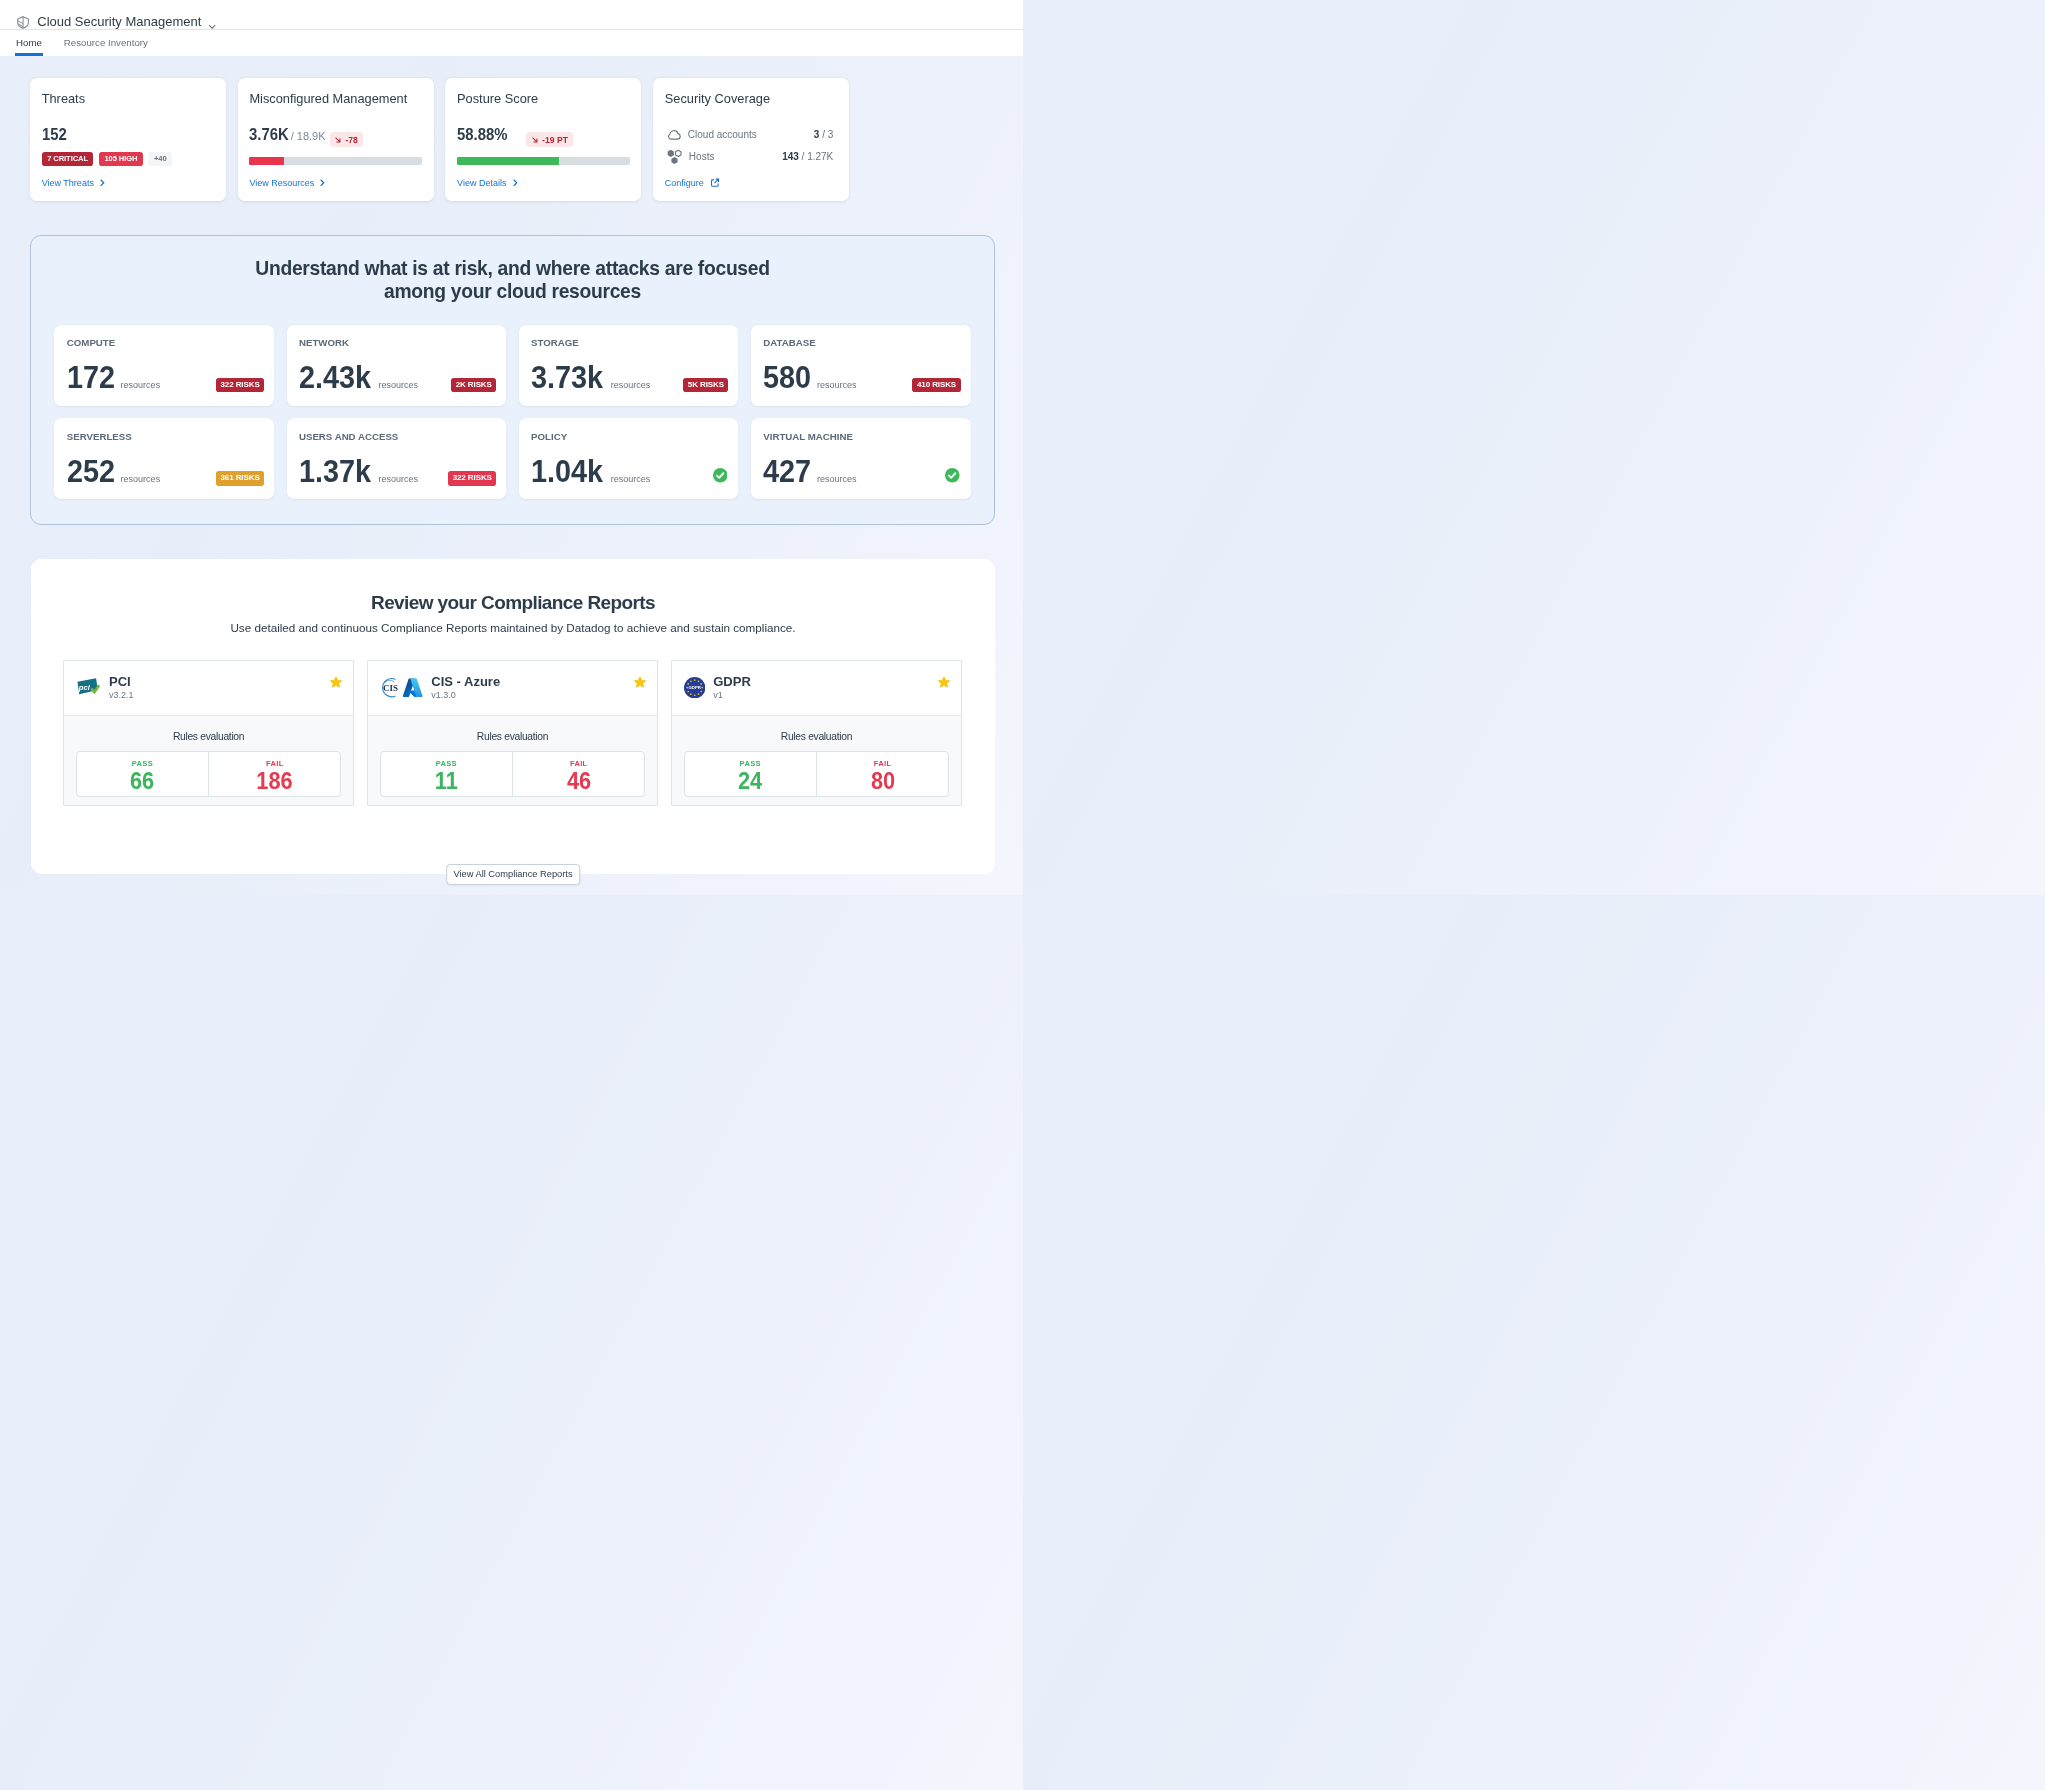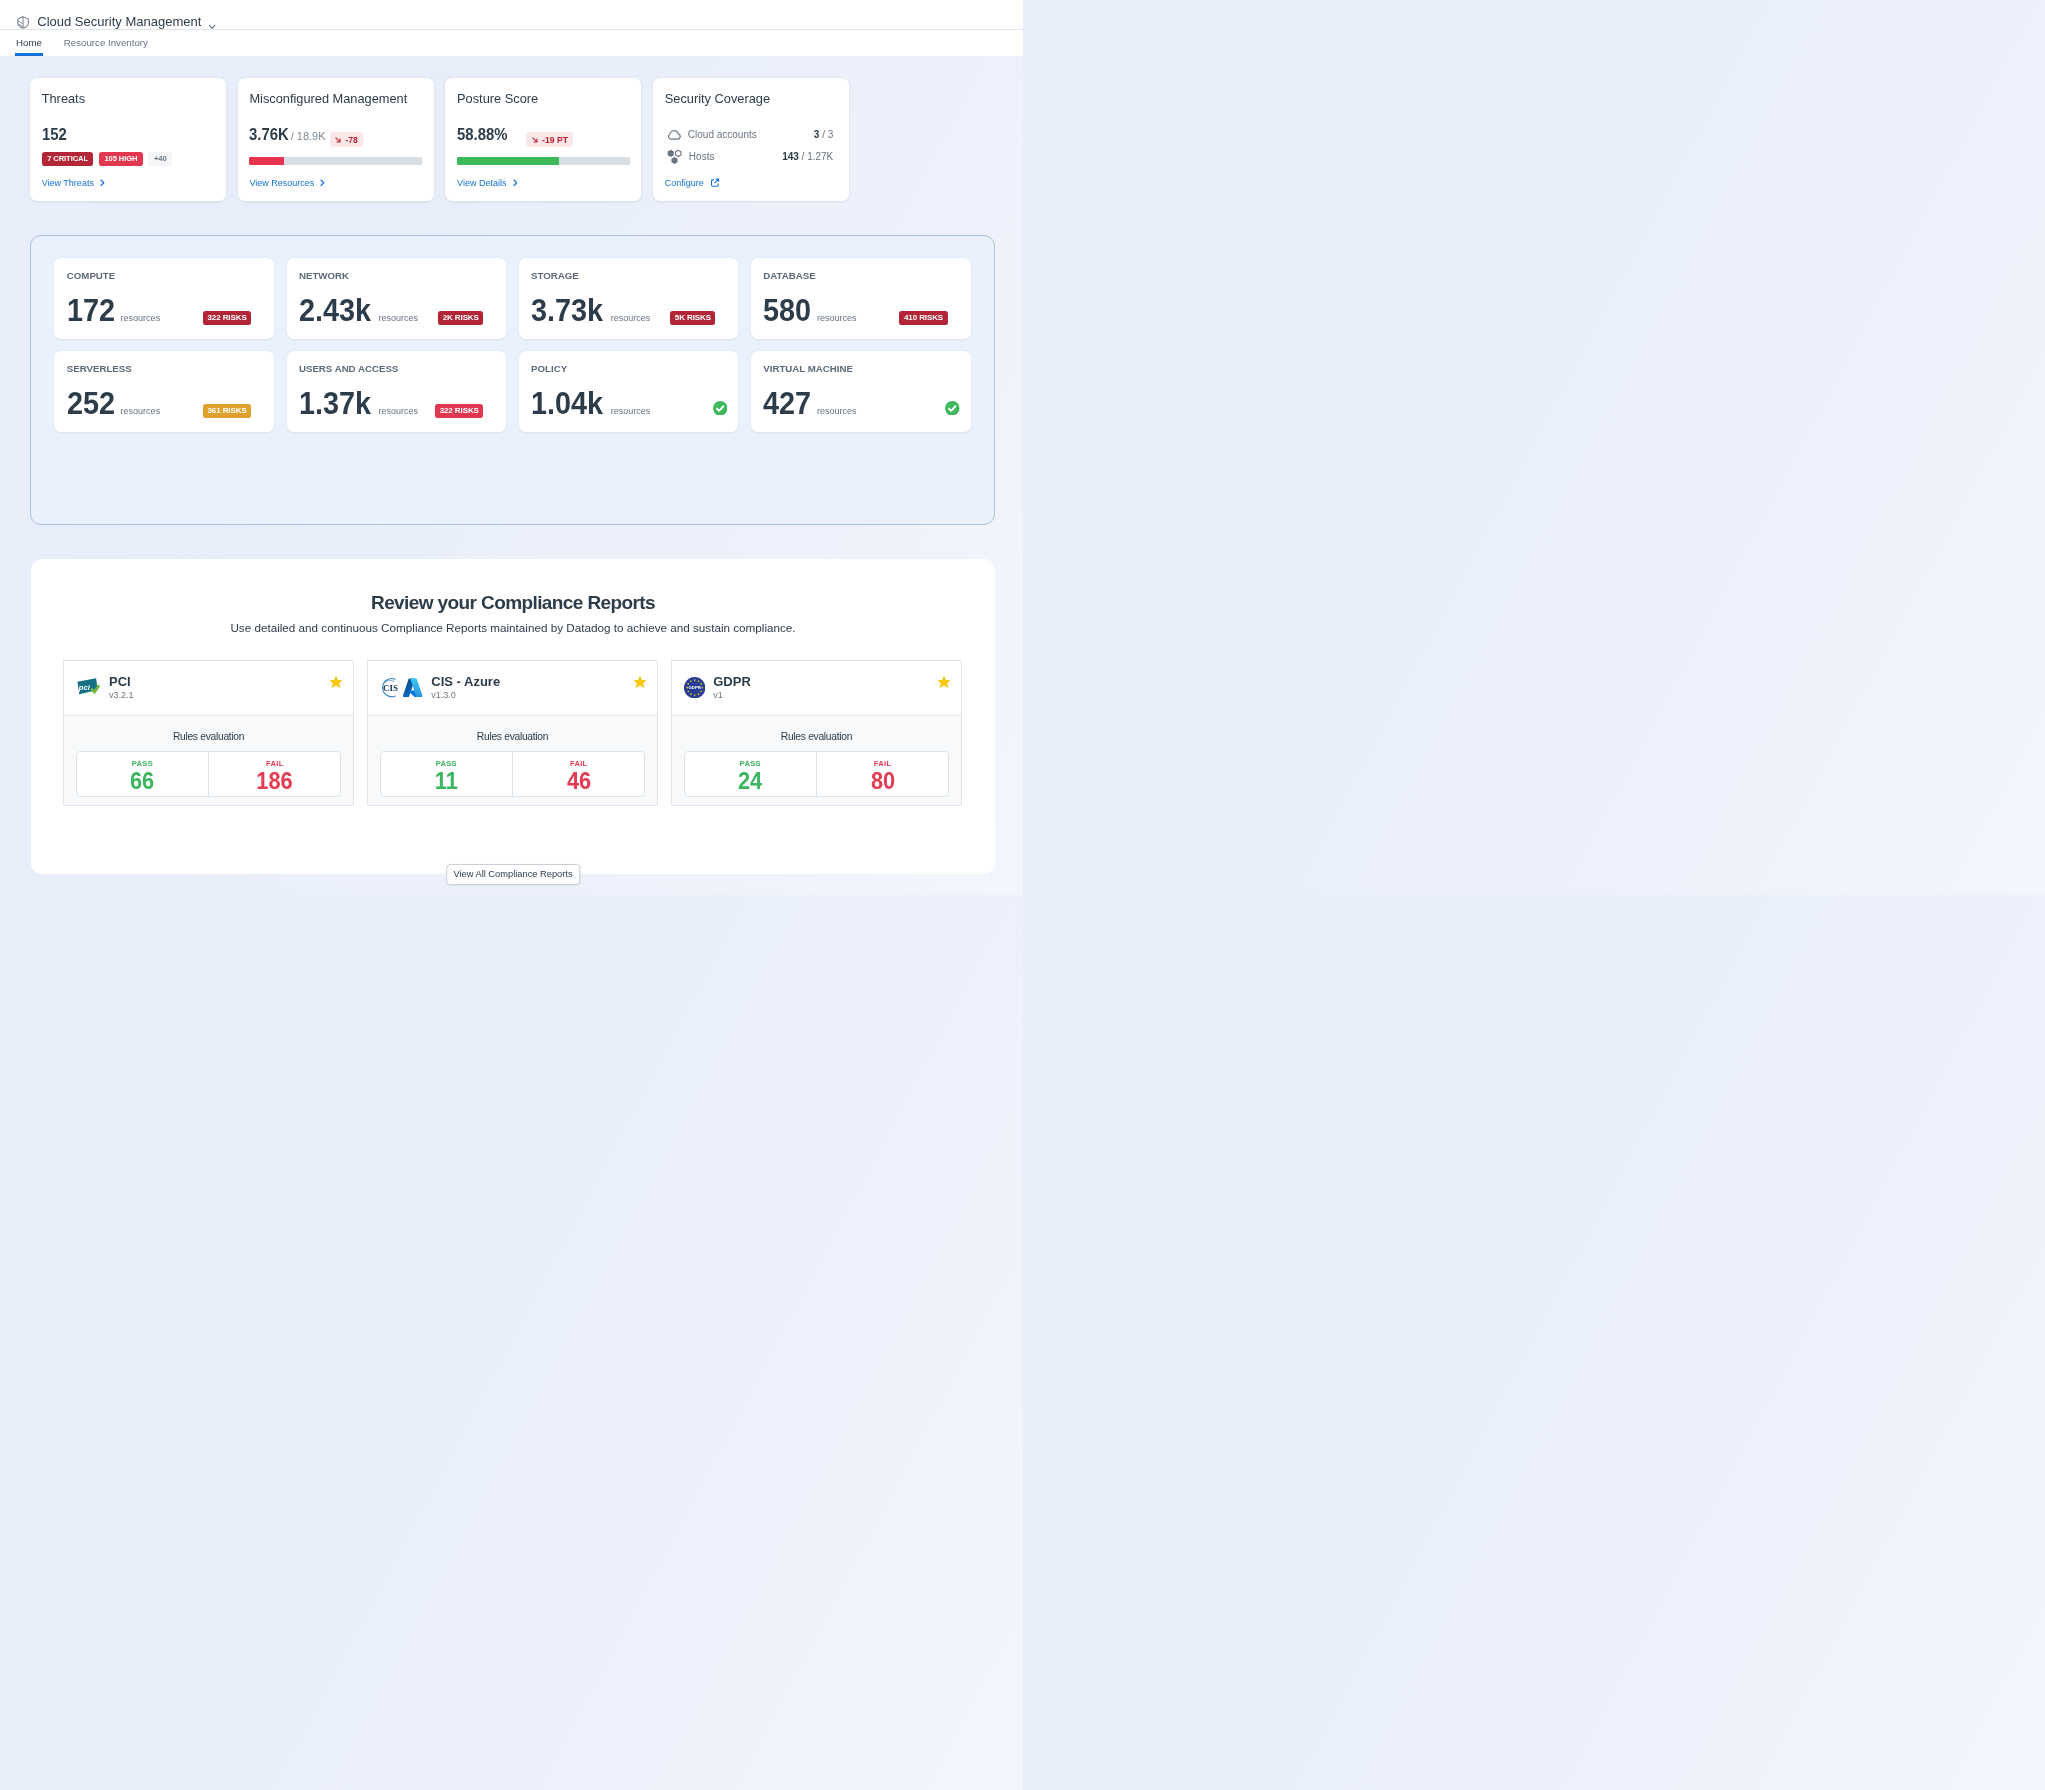--- a/index.html
+++ b/index.html
@@ -41,21 +41,21 @@
 .covrow .val b { color:#2d3c4a; }
 
 .sec2 { margin:34px 28px 0 30px; height:290px; border:0.7px solid #aec3db; border-radius:11px; background:#e9f1fc; }
 .sec2 h2 { padding-top:21.4px; text-align:center; font-size:19.3px; letter-spacing:-0.3px; line-height:23px; color:#2d3c4a; }
 .grid2 { display:grid; grid-template-columns:repeat(4,1fr); gap:12.4px; margin:22px 23.4px 0; }
 .gcard { background:#fff; border-radius:7px; box-shadow:0 0.7px 2.1px rgba(35,50,65,.08); height:81px; padding:12.4px 10.3px 0 12.4px; position:relative; }
 .gcard .glab { font-size:9.7px; line-height:12.4px; font-weight:bold; color:#5c6977; }
 .gcard .gnum { display:flex; align-items:baseline; margin-top:11.7px; }
 .gcard .gnum b { font-size:31px; line-height:34px; color:#2d3c4a; }
 .gcard .gnum .res { font-size:9px; color:#66727e; margin-left:2.1px; }
-.gbadge { position:absolute; right:23px; top:53px; height:14.5px; line-height:14.5px; padding:0 4.5px; border-radius:2.8px; font-size:8px; letter-spacing:-0.1px; font-weight:bold; color:#fff; }
+.gbadge { position:absolute; right:10px; top:53px; height:14.5px; line-height:14.5px; padding:0 4.5px; border-radius:2.8px; font-size:8px; letter-spacing:-0.1px; font-weight:bold; color:#fff; }
 .gcheck { position:absolute; right:11px; top:50px; }
 
 .sec3 { margin:34px 28px 0 31px; height:315px; border-radius:11px; background:#fff; position:relative; }
 .sec3 h2 { padding-top:32px; text-align:center; font-size:19px; letter-spacing:-0.6px; line-height:23px; color:#2d3c4a; }
 .sec3 .sub { margin-top:6.2px; text-align:center; font-size:11.7px; line-height:16.6px; color:#2d3c4a; }
 .crow { display:flex; gap:12.8px; margin:23.4px 33px 0 32px; }
 .ccard { flex:1; border:0.7px solid #dfe5ea; border-radius:1px; background:#f7f9fa; height:146px; overflow:hidden; }
 .chead { height:55px; background:#fff; border-bottom:0.7px solid #e5eaee; display:flex; align-items:center; padding:0 9.7px 0 11.7px; }
 .chead .logos { display:flex; align-items:center; gap:3.4px; }
 .chead .tblock { margin-left:8.3px; }
@@ -162,20 +162,21 @@
     <a class="cardlink">Configure
       <svg width="9.7" height="9.7" viewBox="0 0 14 14" fill="none" stroke="#1272d9" stroke-width="1.5">
           <path d="M6 2.7 H3.4 a1.2 1.2 0 0 0 -1.2 1.2 V10.6 a1.2 1.2 0 0 0 1.2 1.2 H10.6 a1.2 1.2 0 0 0 1.2 -1.2 V8"></path>
           <path d="M8.2 1.6 h4.2 v4.2 M12 2 6.5 7.5"></path>
         </svg>
     </a>
   </div>
 </div>
 
 <div class="sec2">
+  <h2>Understand what is at risk, and where attacks are focused<br>among your cloud resources</h2>
   <div class="grid2">
     <div class="gcard">
         <div class="glab">COMPUTE</div>
         <div class="gnum">
           <b><span class="nw">172</span></b>
           <span class="res">resources</span>
         </div>
         <span class="gbadge" style="background:#b32638;">322 RISKS</span>
       </div>
     <div class="gcard">

